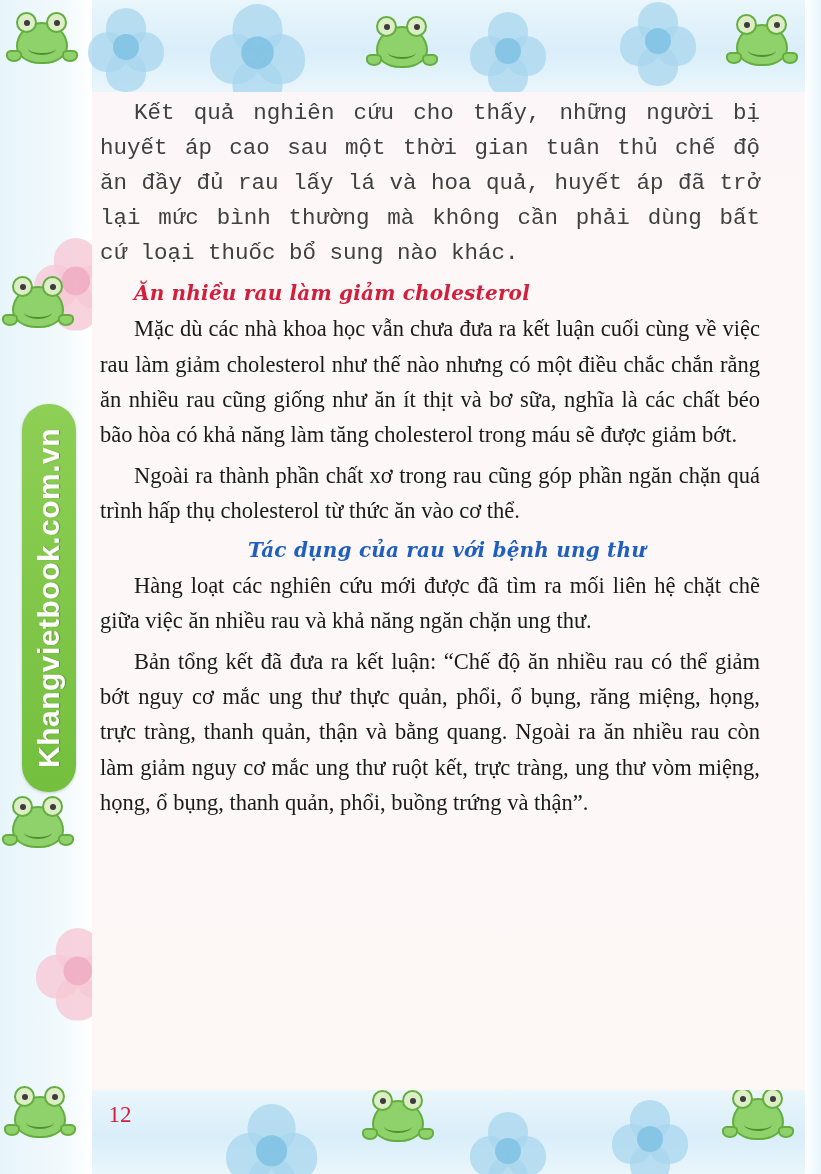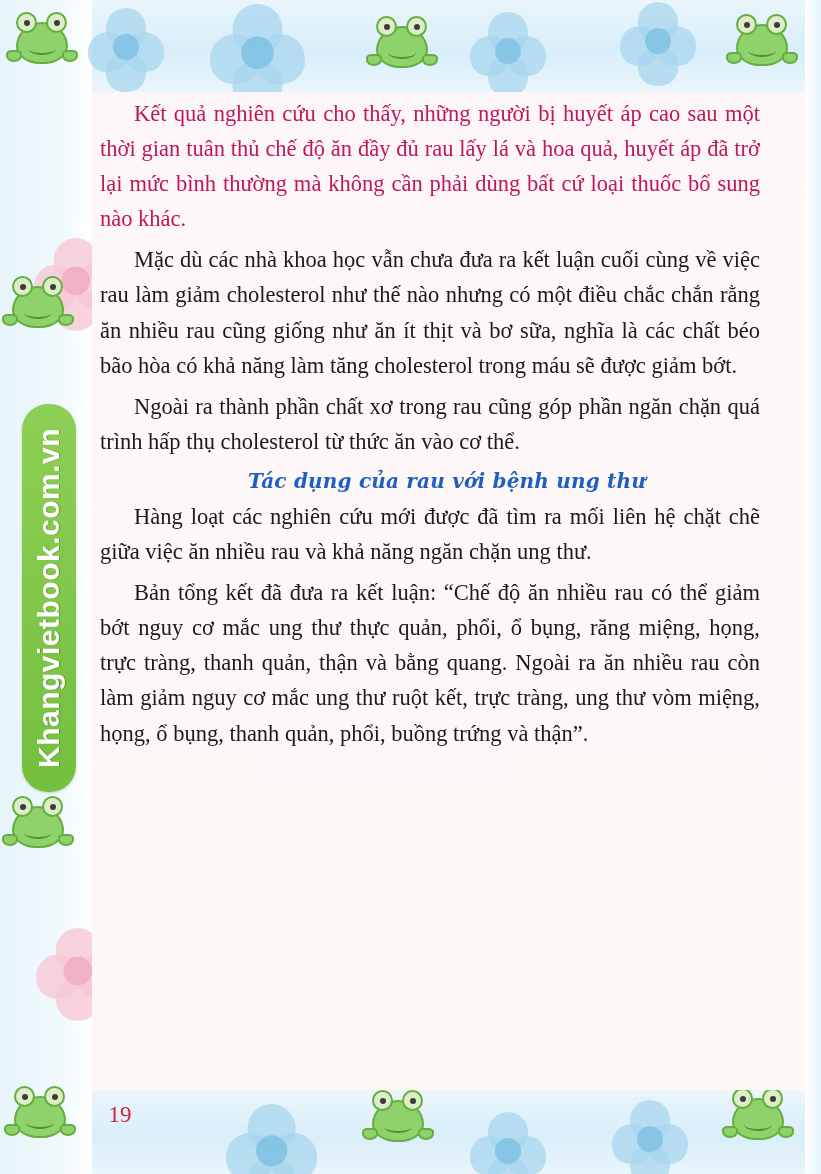--- a/index.html
+++ b/index.html
@@ -146,21 +146,22 @@
   p.para {
     margin: 0 0 6px 0;
     font-size: 22.5px;
     line-height: 1.56;
     text-align: justify;
     text-justify: inter-word;
     text-indent: 34px;
     color: #1a1a1a;
   }
   p.para.red {
-    color: #be185d;
+    color: #404040;
+    font-family: Liberation Mono, monospace;
   }
   h3.subhead {
     margin: 10px 0 6px 0;
     text-indent: 34px;
     font-family: "DejaVu Serif", serif;
     font-style: italic;
     font-weight: bold;
     font-size: 20px;
     letter-spacing: .2px;
   }
@@ -317,22 +318,23 @@
   </div>
 
   <div class="sheet"></div>
 
   <div class="ribbon">
     <span>Khangvietbook.com.vn</span>
   </div>
 
   <div class="content">
     <p class="para red">Kết quả nghiên cứu cho thấy, những người bị huyết áp cao sau một thời gian tuân thủ chế độ ăn đầy đủ rau lấy lá và hoa quả, huyết áp đã trở lại mức bình thường mà không cần phải dùng bất cứ loại thuốc bổ sung nào khác.</p>
+    <h3 class="subhead red">Ăn nhiều rau làm giảm cholesterol</h3>
     <p class="para">Mặc dù các nhà khoa học vẫn chưa đưa ra kết luận cuối cùng về việc rau làm giảm cholesterol như thế nào nhưng có một điều chắc chắn rằng ăn nhiều rau cũng giống như ăn ít thịt và bơ sữa, nghĩa là các chất béo bão hòa có khả năng làm tăng cholesterol trong máu sẽ được giảm bớt.</p>
     <p class="para">Ngoài ra thành phần chất xơ trong rau cũng góp phần ngăn chặn quá trình hấp thụ cholesterol từ thức ăn vào cơ thể.</p>
     <h3 class="subhead blue">Tác dụng của rau với bệnh ung thư</h3>
     <p class="para">Hàng loạt các nghiên cứu mới được đã tìm ra mối liên hệ chặt chẽ giữa việc ăn nhiều rau và khả năng ngăn chặn ung thư.</p>
     <p class="para">Bản tổng kết đã đưa ra kết luận: “Chế độ ăn nhiều rau có thể giảm bớt nguy cơ mắc ung thư thực quản, phổi, ổ bụng, răng miệng, họng, trực tràng, thanh quản, thận và bằng quang. Ngoài ra ăn nhiều rau còn làm giảm nguy cơ mắc ung thư ruột kết, trực tràng, ung thư vòm miệng, họng, ổ bụng, thanh quản, phổi, buồng trứng và thận”.</p>
   </div>
 
-  <div class="page-number">19</div>
+  <div class="page-number">12</div>
 
 </div>
 
 </body></html>

